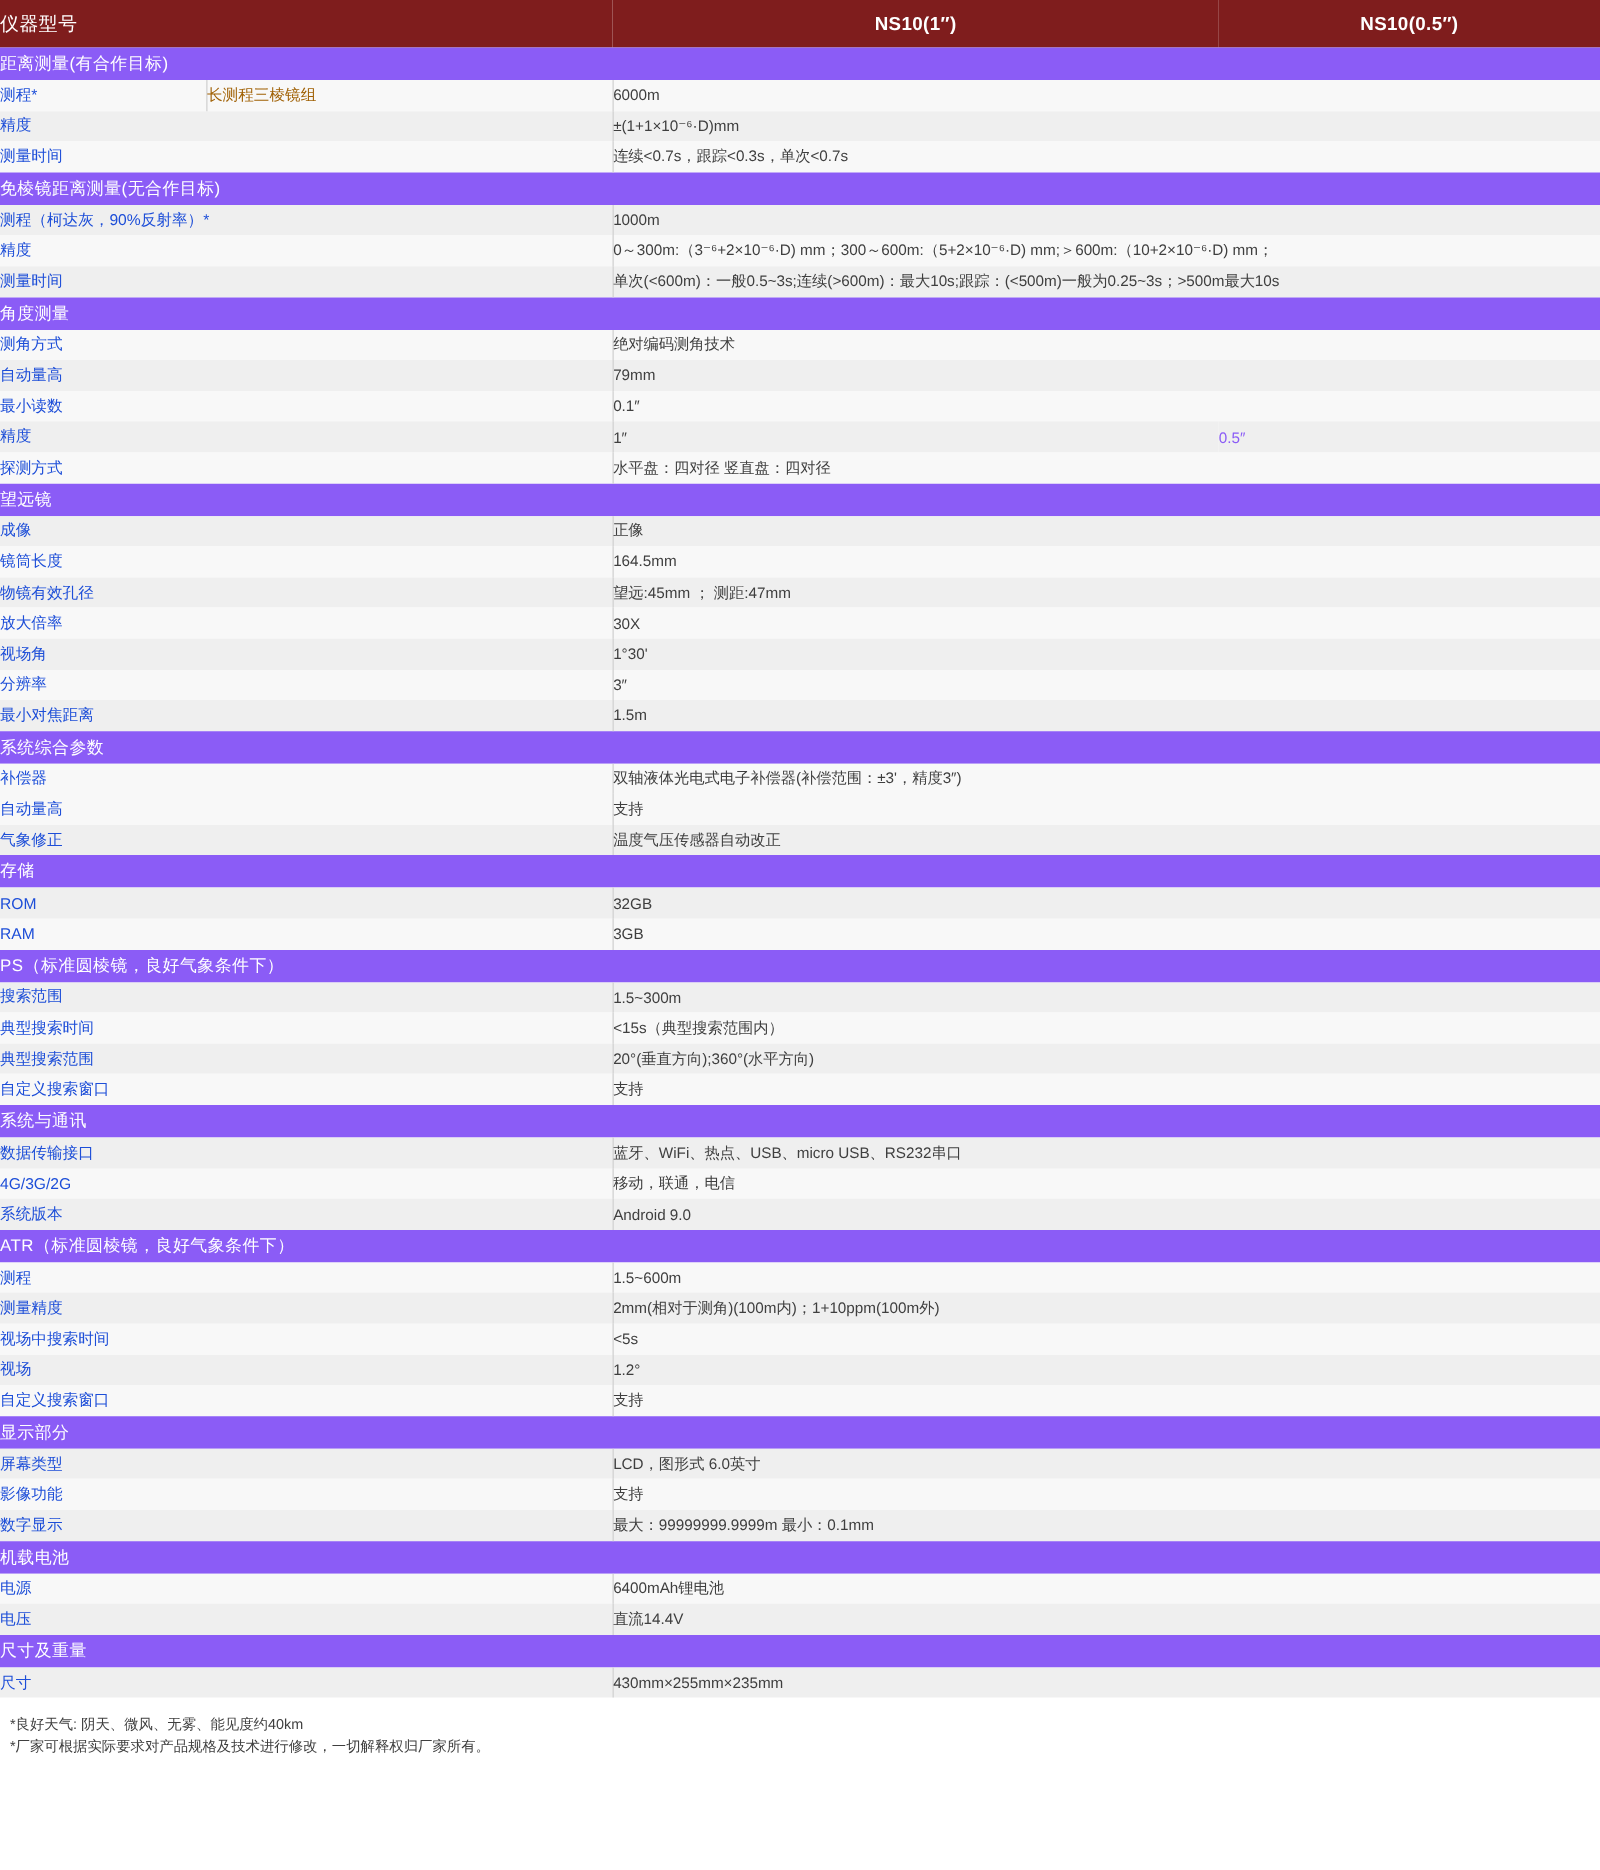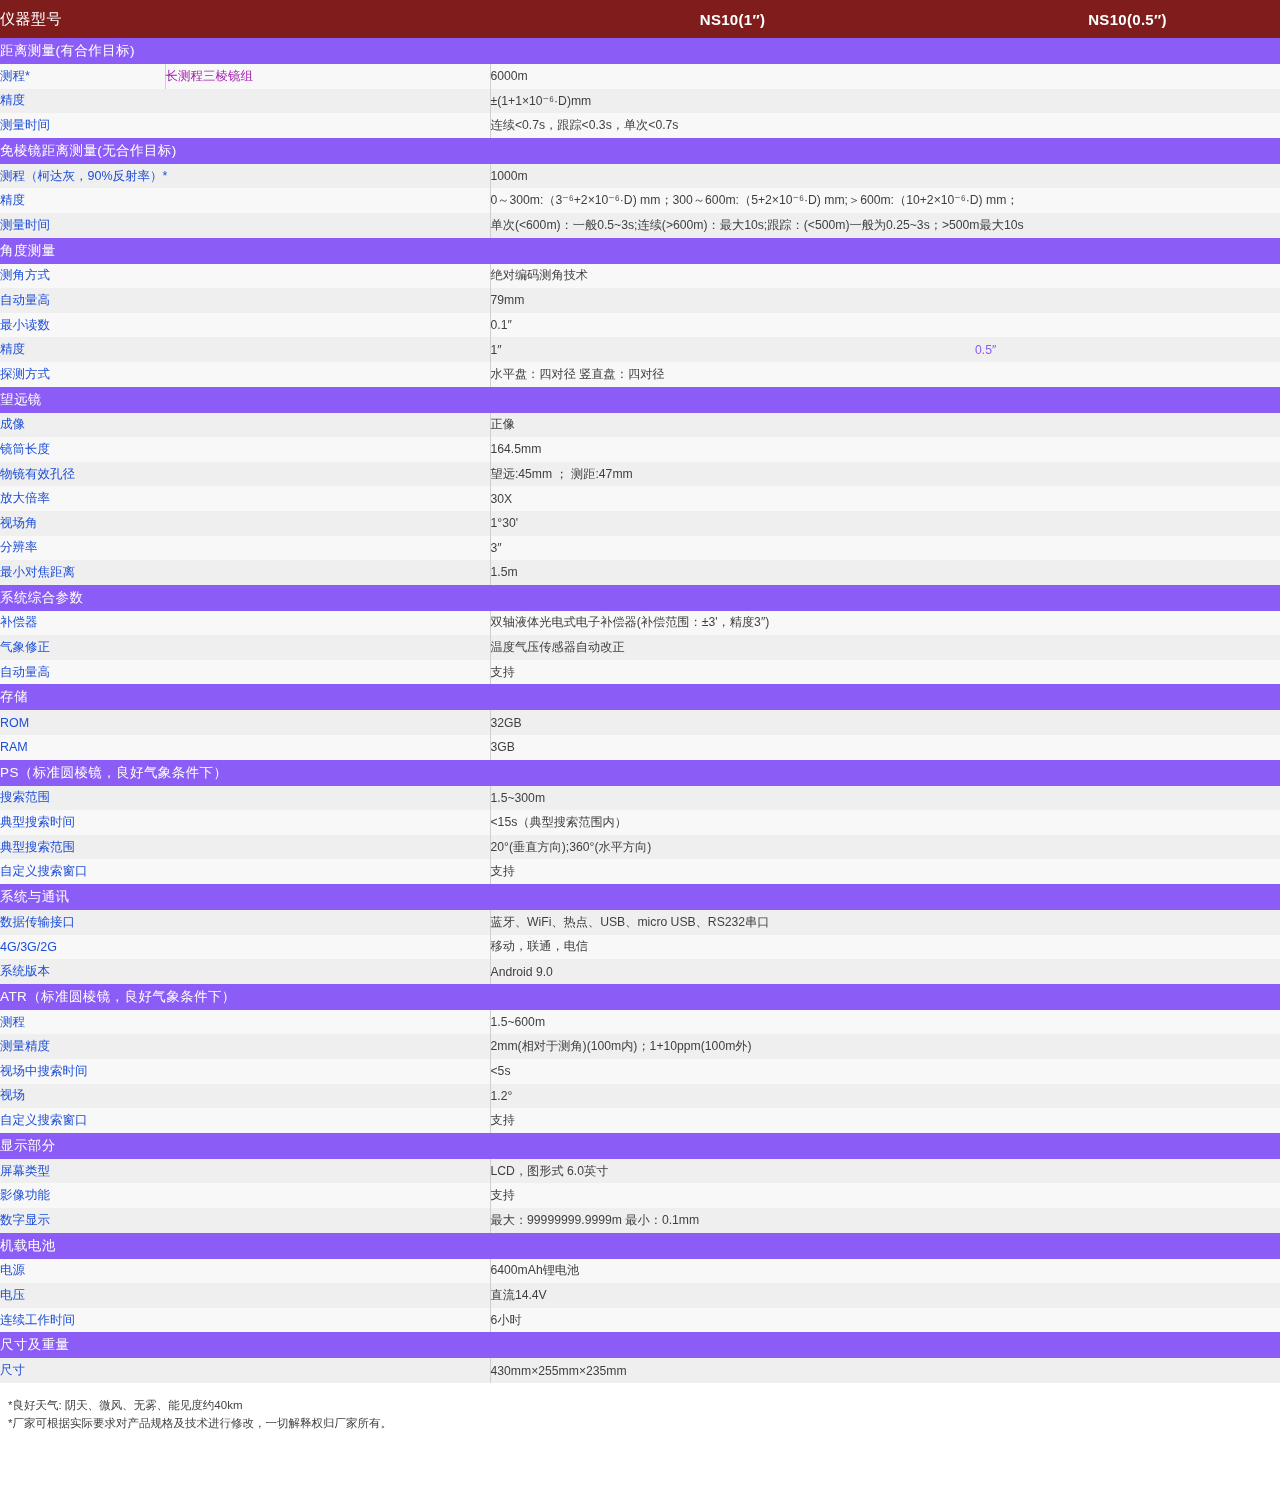--- a/index.html
+++ b/index.html
@@ -67,21 +67,21 @@
   tr.data-row.alt td { background: #efefef; }
   tr.data-row td { background: #f8f8f8; }
 
   .cell-label {
     padding-left: 72px;
     color: #1d4ed8;
     font-size: 12.5px;
   }
   .cell-sub {
     padding-left: 10px;
-    color: #a21caf;
+    color: #a16207;
     font-size: 12.5px;
     border-left: 1px solid #cfcfcf;
     margin-top: 48px;
   }
   .cell-val {
     padding-left: 10px;
     color: #3f3f3f;
     font-size: 12.2px;
     border-left: 1px solid #cfcfcf;
   }
@@ -203,28 +203,28 @@
         <td class="cell-label" colspan="2">最小对焦距离</td>
         <td class="cell-val" colspan="2">1.5m</td>
       </tr>
       <tr class="section-row">
         <td class="section-title" colspan="4">系统综合参数</td>
       </tr>
       <tr class="data-row">
         <td class="cell-label" colspan="2">补偿器</td>
         <td class="cell-val" colspan="2">双轴液体光电式电子补偿器(补偿范围：±3'，精度3″)</td>
       </tr>
+      <tr class="data-row">
+        <td class="cell-label" colspan="2">自动量高</td>
+        <td class="cell-val" colspan="2">支持</td>
+      </tr>
       <tr class="data-row alt">
         <td class="cell-label" colspan="2">气象修正</td>
         <td class="cell-val" colspan="2">温度气压传感器自动改正</td>
       </tr>
-      <tr class="data-row">
-        <td class="cell-label" colspan="2">自动量高</td>
-        <td class="cell-val" colspan="2">支持</td>
-      </tr>
       <tr class="section-row">
         <td class="section-title" colspan="4">存储</td>
       </tr>
       <tr class="data-row alt">
         <td class="cell-label" colspan="2">ROM</td>
         <td class="cell-val" colspan="2">32GB</td>
       </tr>
       <tr class="data-row">
         <td class="cell-label" colspan="2">RAM</td>
         <td class="cell-val" colspan="2">3GB</td>
@@ -304,24 +304,20 @@
       <tr class="section-row">
         <td class="section-title" colspan="4">机载电池</td>
       </tr>
       <tr class="data-row">
         <td class="cell-label" colspan="2">电源</td>
         <td class="cell-val" colspan="2">6400mAh锂电池</td>
       </tr>
       <tr class="data-row alt">
         <td class="cell-label" colspan="2">电压</td>
         <td class="cell-val" colspan="2">直流14.4V</td>
-      </tr>
-      <tr class="data-row">
-        <td class="cell-label" colspan="2">连续工作时间</td>
-        <td class="cell-val" colspan="2">6小时</td>
       </tr>
       <tr class="section-row">
         <td class="section-title" colspan="4">尺寸及重量</td>
       </tr>
       <tr class="data-row alt">
         <td class="cell-label" colspan="2">尺寸</td>
         <td class="cell-val" colspan="2">430mm×255mm×235mm</td>
       </tr>
     </tbody>
 </table>

